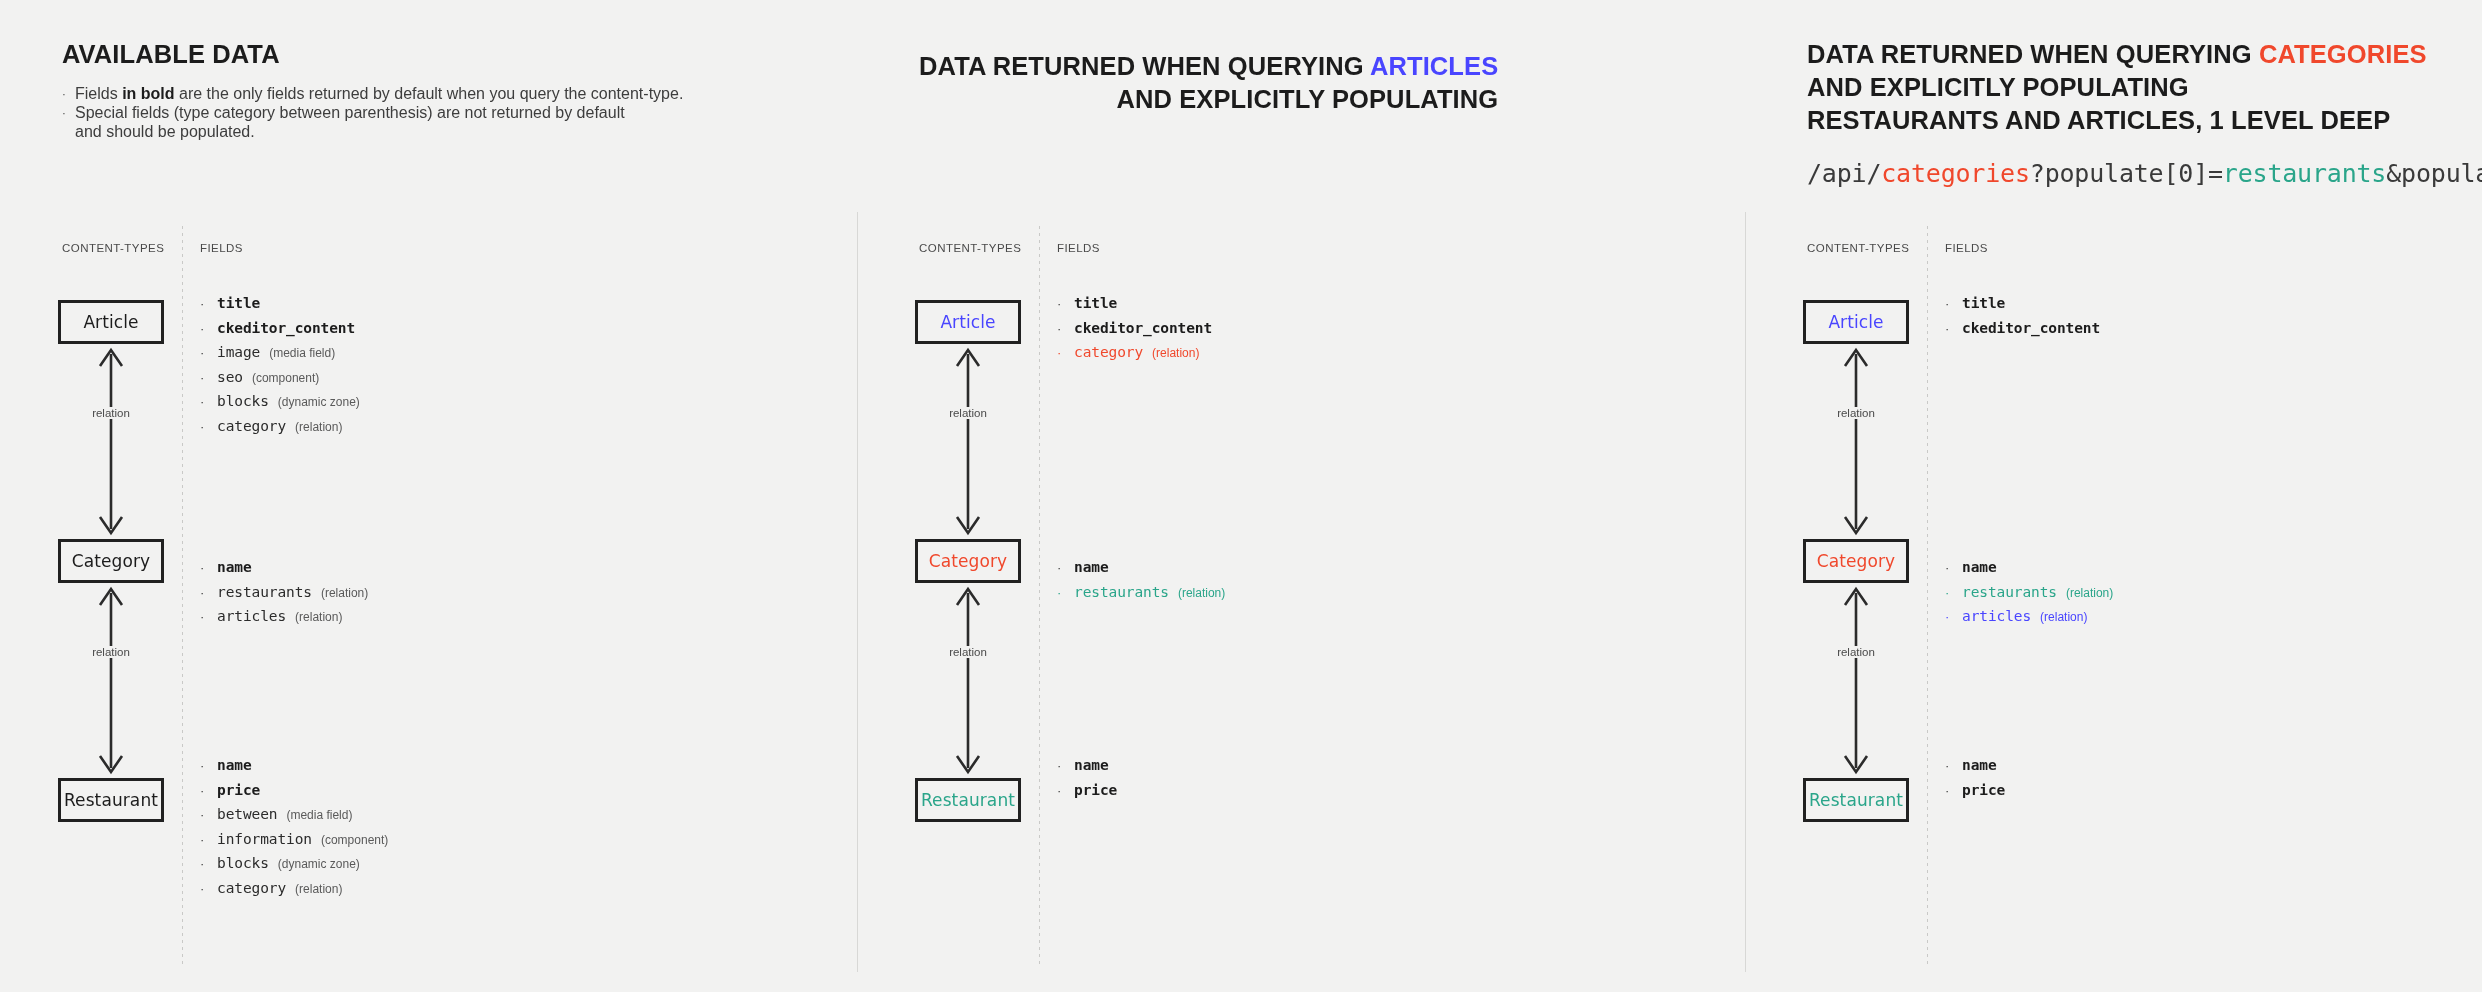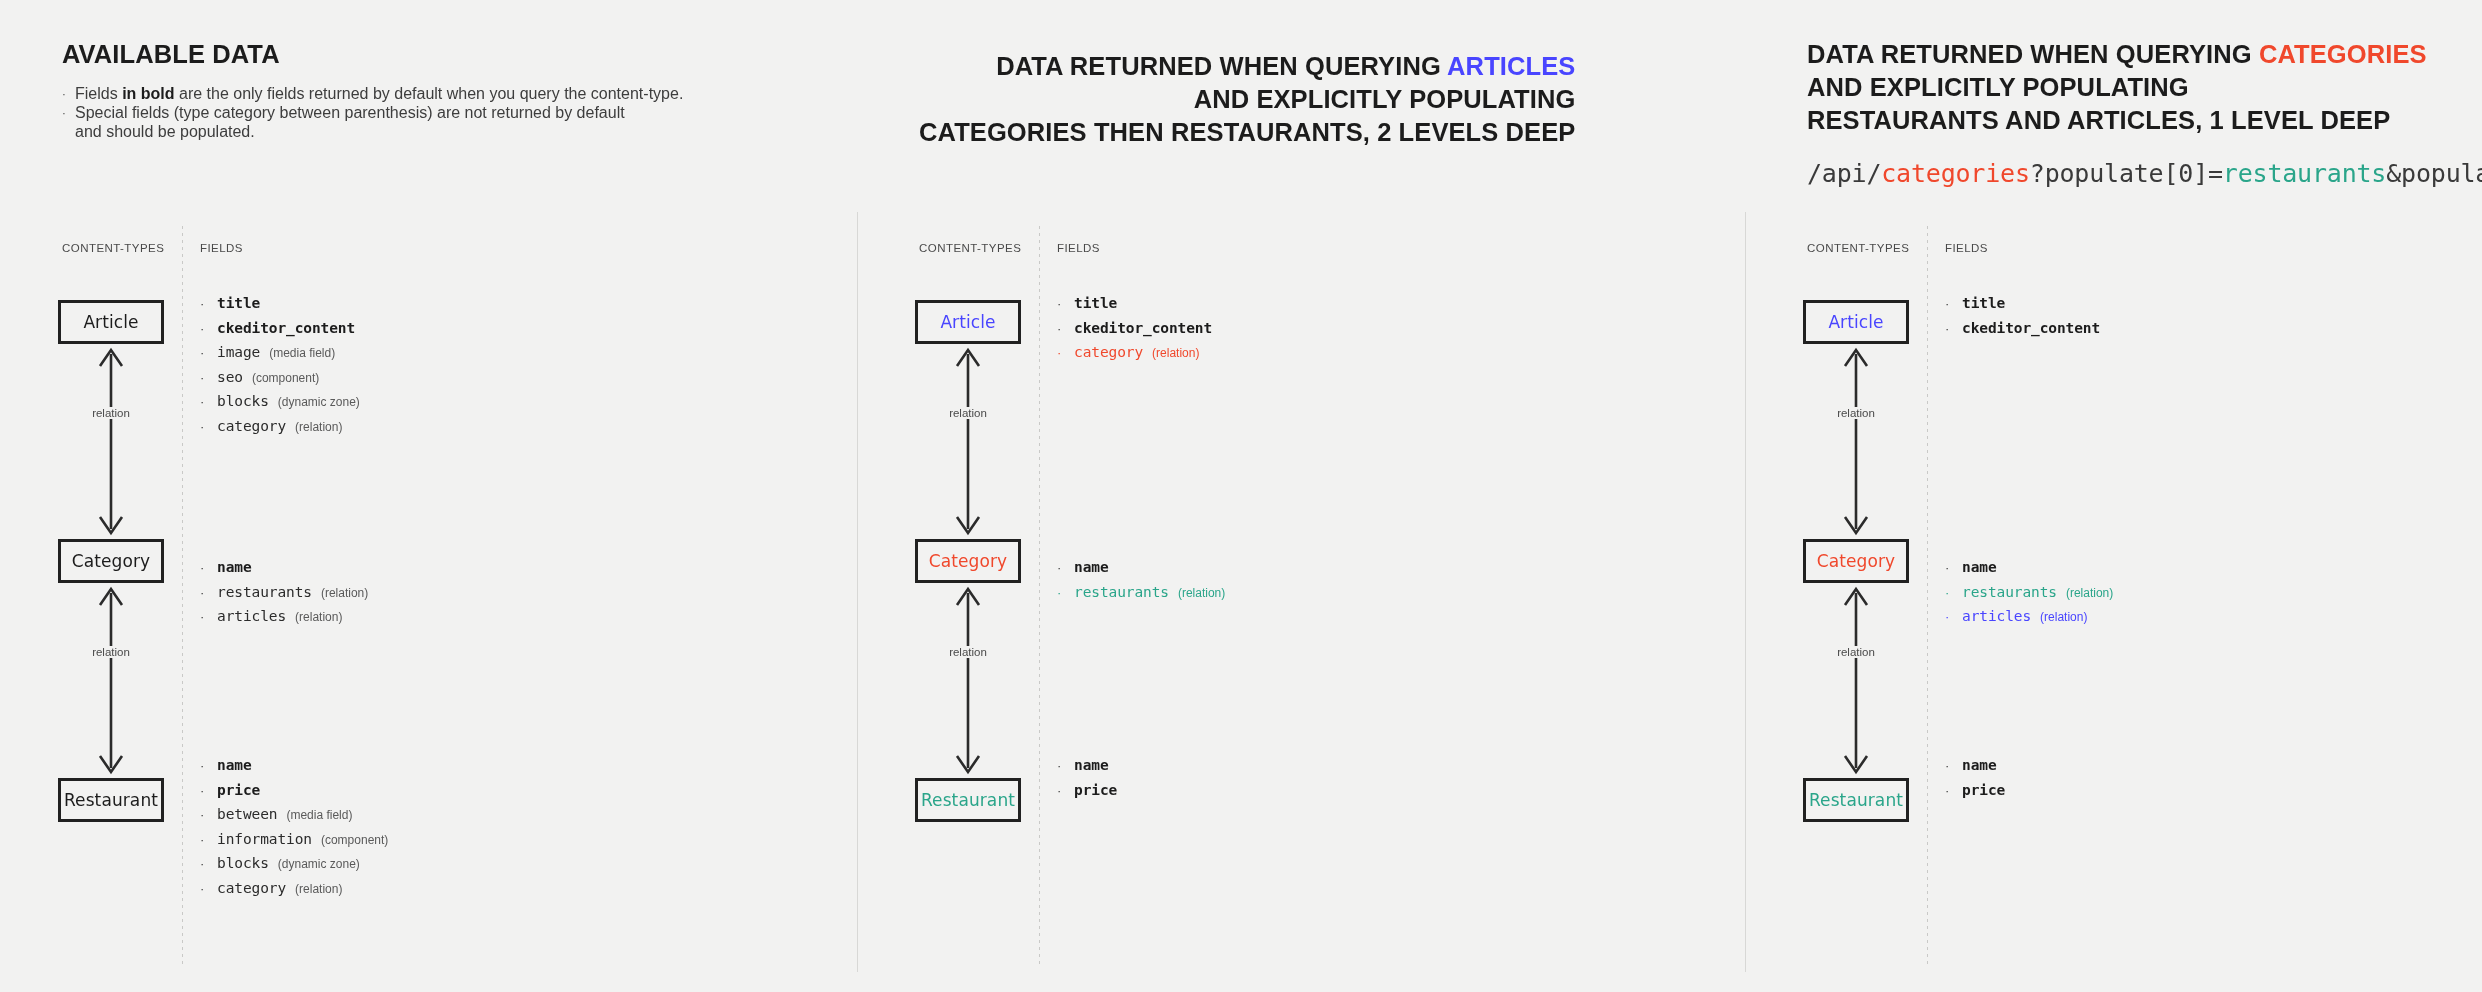--- a/index.html
+++ b/index.html
@@ -266,21 +266,20 @@
       </div>
   </section>
 
   <section class="panel" id="panel-1">
     <div class="panel-rule"></div>
 
     <div class="head">
       <div class="title">
         <div><span>DATA RETURNED WHEN QUERYING </span><span class="hl-blue">ARTICLES</span></div>
         <div>AND EXPLICITLY POPULATING</div>
-        <div>CATEGORIES THEN RESTAURANTS, 2 LEVELS DEEP</div>
       </div>
     </div>
 
     <div class="col-label ct">CONTENT-TYPES</div>
     <div class="col-label fl">FIELDS</div>
     <div class="dotted-rule"></div>
 
     <div class="diagram">
       <div class="node n-article blue">
         <span>Article</span>

